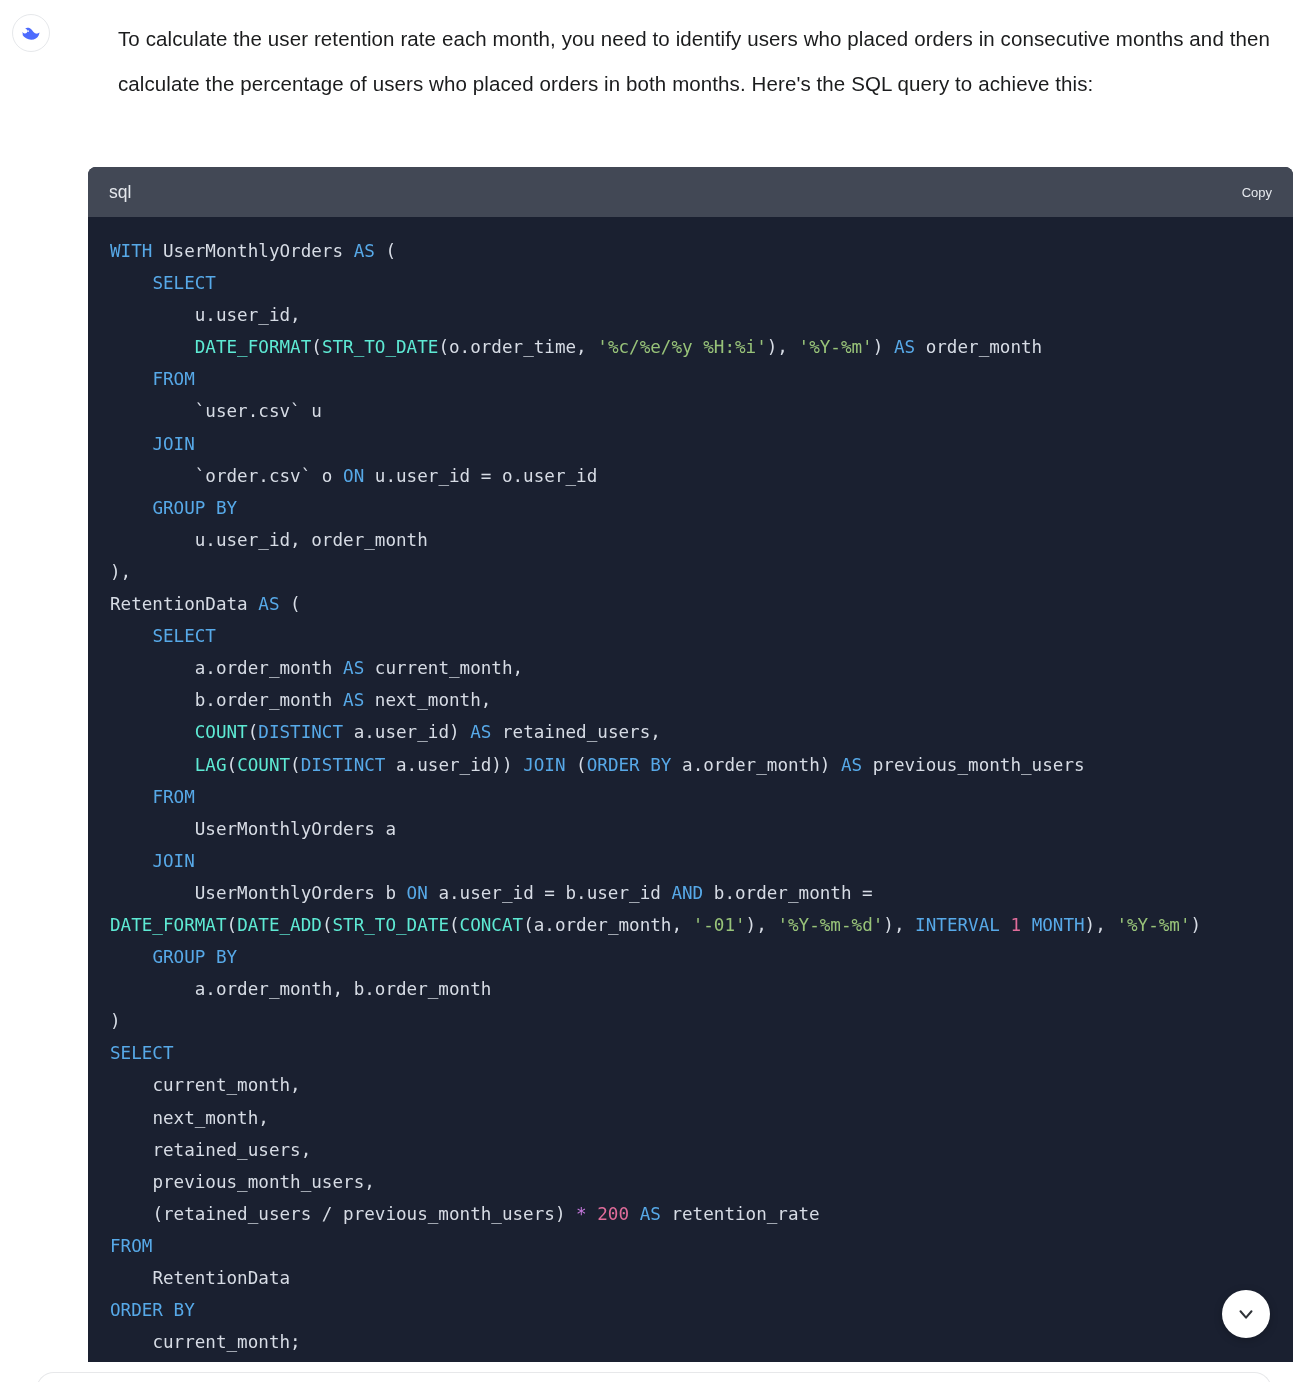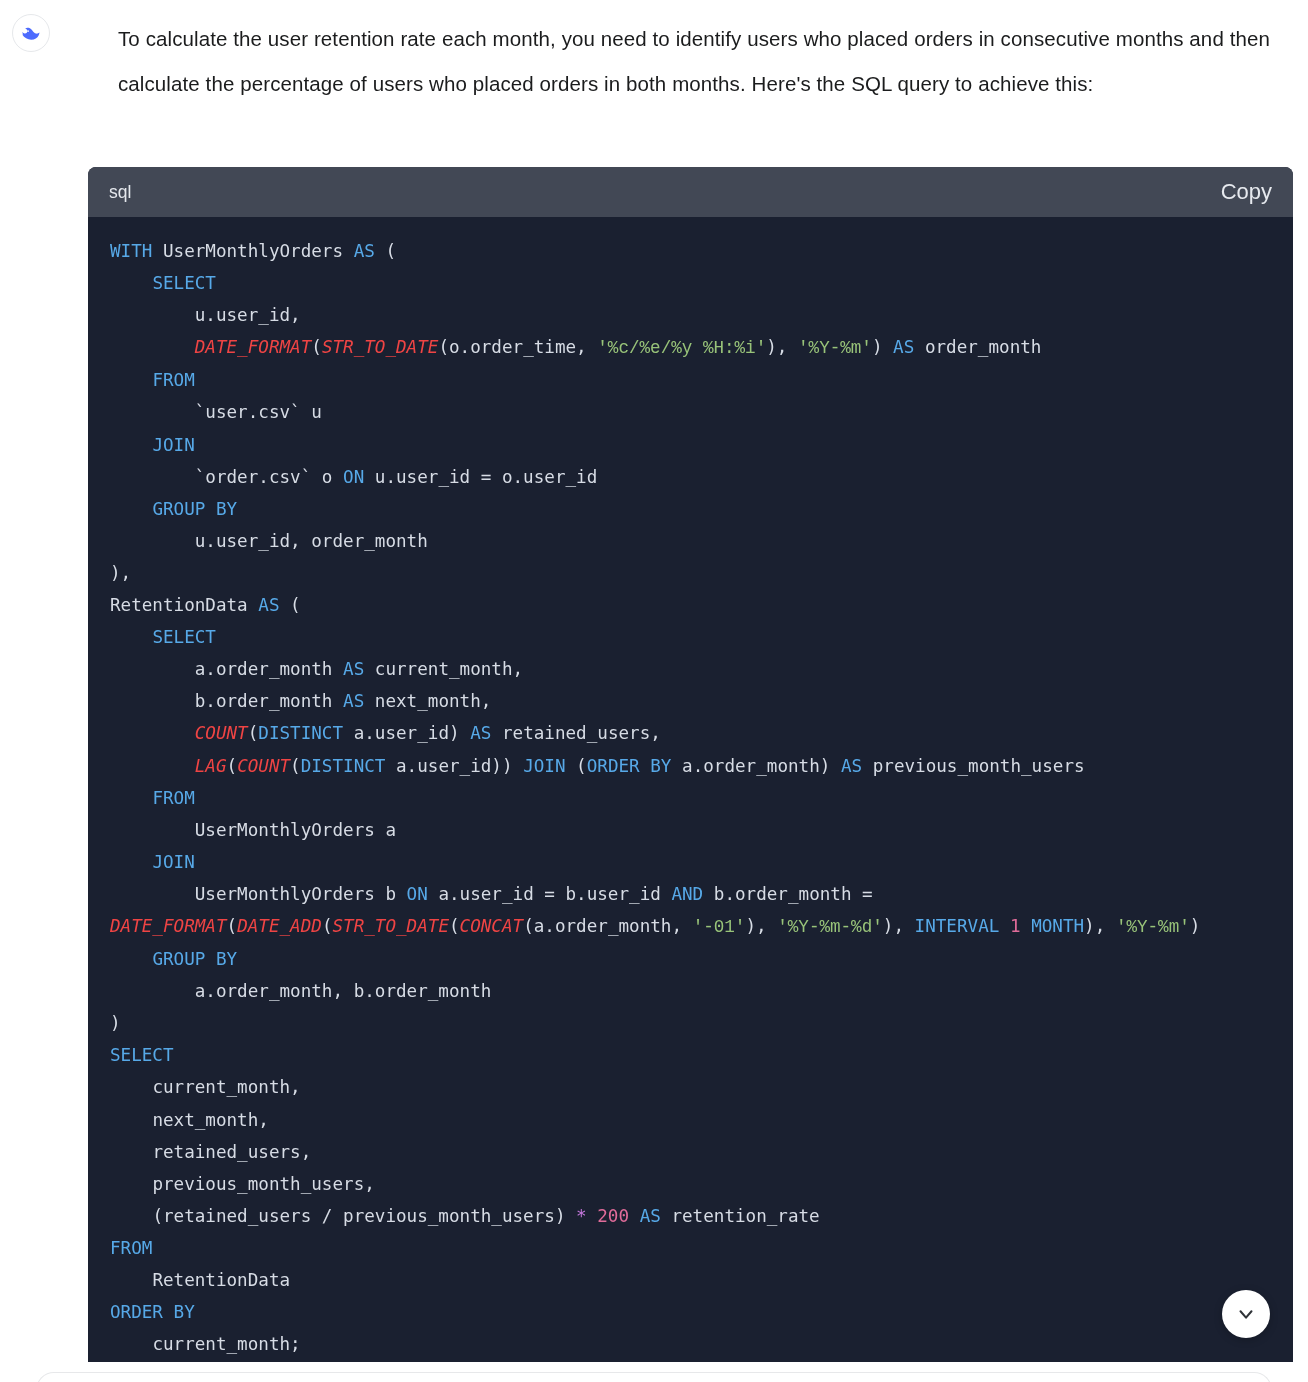--- a/index.html
+++ b/index.html
@@ -72,21 +72,21 @@
     box-sizing: border-box;
     gap: 48px;
   }
   .code-lang {
     color: #e6e9ee;
     font-size: 17.5px;
     font-family: "Liberation Sans", sans-serif;
   }
   .code-copy {
     color: #e6e9ee;
-    font-size: 22px;
+    font-size: 13px;
     cursor: pointer;
     font-family: "Liberation Sans", sans-serif;
   }
   .code-body {
     background: #1a2030;
     padding: 18px 22px 18px 22px;
     box-sizing: border-box;
     height: 1145px;
     overflow: hidden;
   }
@@ -95,22 +95,22 @@
     font-family: "DejaVu Sans Mono", monospace;
     font-size: 17.6px;
     line-height: 32.1px;
     color: #d7dce5;
     white-space: pre-wrap;
     word-break: break-word;
     tab-size: 4;
   }
   
   .kw   { color: #57a9e8; }   
-  .fn   { color: #ef4444; font-style: italic; }   
-  .str  { color: #98c379; font-family: Liberation Mono, monospace; }   
+  .fn   { color: #5eead4; }   
+  .str  { color: #98c379; }   
   .num  { color: #e06c9a; }   
   .op   { color: #c678dd; }
 
   
   .scroll-fab {
     position: absolute;
     left: 1222px;
     top: 1290px;
     width: 48px;
     height: 48px;

